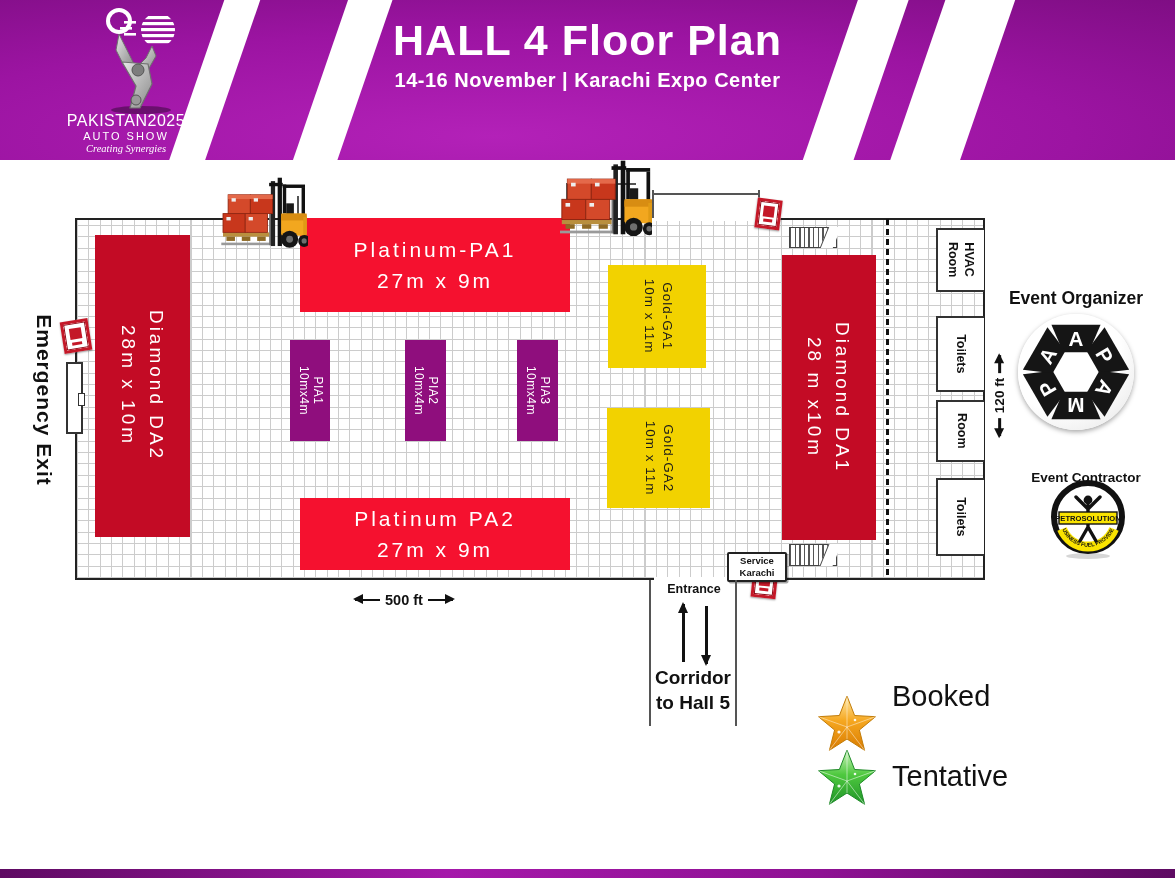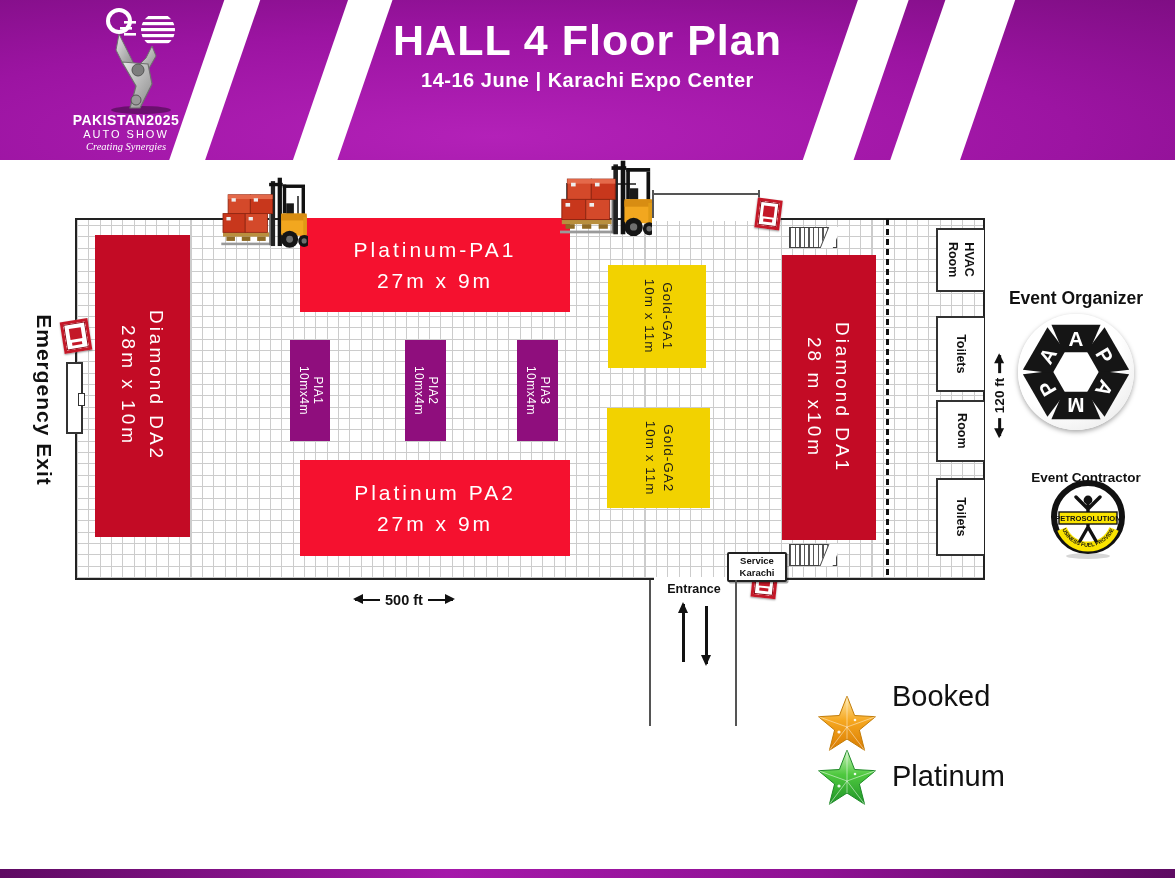--- a/index.html
+++ b/index.html
@@ -11,21 +11,21 @@
   #header{position:absolute;left:0;top:0;width:1175px;height:160px;
     background:radial-gradient(130% 170% at 42% 85%, #b321b8 0%, #9c14a2 38%, #7c0d81 70%, #570959 100%);
     overflow:hidden}
   .stripe{position:absolute;top:-30px;height:230px;background:#fff;transform:rotate(19deg)}
   #footerbar{position:absolute;left:0;bottom:0;width:1175px;height:9px;
     background:linear-gradient(90deg,#5e0a62,#a518aa 38%,#8e1193 70%,#5e0a62)}
   #title-block{position:absolute;left:0;right:0;top:18px;text-align:center}
   #title1,#title2{font-size:43px;font-weight:bold;color:#fff;letter-spacing:1px;line-height:1.05}
   #subtitle{font-size:20px;font-weight:bold;color:#fff;margin-top:6px;letter-spacing:.5px}
   #logo-text{position:absolute;left:66px;top:112px;width:120px;color:#fff;text-align:center;line-height:1.15}
-  #logo-text .l1{font-size:14px;font-weight:bold;letter-spacing:.5px}
+  #logo-text .l1{font-size:16px;font-weight:normal;letter-spacing:.5px}
   #logo-text .l2{font-size:11px;font-weight:normal;letter-spacing:2px}
   #logo-text .l3{font-family:"Liberation Serif",serif;font-style:italic;font-size:10.5px}
 
   
   #hall{position:absolute;left:75px;top:218px;width:910px;height:362px;
     border:2px solid #222;box-sizing:border-box;
     background-image:
       repeating-linear-gradient(0deg,#ccc 0 1px,transparent 1px 11.35px),
       repeating-linear-gradient(90deg,#ccc 0 1px,transparent 1px 11.35px);
     background-color:#fff}
@@ -141,21 +141,21 @@
       <circle cx="50" cy="96" r="5" fill="#9a9a9a" stroke="#555"></circle>
     </svg>
     <div id="logo-text">
       <div class="l1">PAKISTAN2025</div>
       <div class="l2">AUTO SHOW</div>
       <div class="l3">Creating Synergies</div>
     </div>
 
     <div id="title-block">
       <div id="title2">HALL 4 Floor Plan</div>
-      <div id="subtitle">14-16 June | Karachi Expo Center</div>
+      <div id="subtitle">14-16 November | Karachi Expo Center</div>
     </div>
   </div>
 
   <div id="hall"></div>
 
   <div class="wallgap" style="left:652px;top:216px;width:106px;height:5px"></div>
   <div class="wallgap" style="left:654px;top:577px;width:80px;height:5px"></div>
 
   <div class="wline" style="left:652px;top:193px;width:108px;height:2px"></div>
   <div class="wline" style="left:652px;top:190px;width:2px;height:28px"></div>
@@ -215,21 +215,21 @@
   </div>
   <div class="booth bg-gold" style="left:607px;top:408px;width:103px;height:100px">
     <div class="vlabel">
         <div class="t-gold">
       <span>Gold-GA2</span><br>
       <span>10m x 11m</span>
     </div>
       </div>
   </div>
 
-  <div class="booth bg-platinum" style="left:300px;top:460px;width:270px;height:96px">
+  <div class="booth bg-platinum" style="left:300px;top:498px;width:270px;height:72px">
     <div class="hlabel t-platinum">
       <span>Platinum PA2</span>
       <span>27m x 9m</span>
     </div>
   </div>
 
   <div class="booth bg-diamond" style="left:782px;top:255px;width:94px;height:285px">
     <div class="vlabel">
         <div class="t-diamond">
       <span>Diamond DA1</span><br>
@@ -346,20 +346,24 @@
   <div id="service-counter" style="left:727px;top:552px;width:60px;height:30px">
     <span>Service</span>
     <span>Karachi</span>
   </div>
 
   <div id="entrance-label" style="left:652px;top:582px;width:84px">Entrance</div>
   <div class="wline" style="left:649px;top:580px;width:2px;height:146px"></div>
   <div class="wline" style="left:735px;top:580px;width:2px;height:146px"></div>
   <div class="ca up" style="left:682px;top:604px;height:58px"></div>
   <div class="ca down" style="left:705px;top:606px;height:58px"></div>
+  <div id="corridor-label" style="left:637px;top:666px;width:112px">
+    <span>Corridor</span><br>
+    <span>to Hall 5</span>
+  </div>
 
   <div class="dim abs" style="left:355px;top:592px">
     <span class="arr l"></span>
     <span>500 ft</span>
     <span class="arr r"></span>
   </div>
   <div class="rotm90wrap" style="left:950px;top:340px;width:100px;height:110px">
     <div class="dim" style="font-size:13.5px">
       <span class="arr l" style="width:18px"></span>
       <span>120 ft</span>
@@ -437,16 +441,16 @@
         <stop offset="0" stop-color="#cff3c0"></stop>
           <stop offset=".45" stop-color="#4fc93f"></stop>
           <stop offset="1" stop-color="#1e9427"></stop>
       </linearGradient>
     </defs>
     <polygon points="32,2 39.6,21.5 60.5,22.7 44.4,36 49.6,56.3 32,45 14.4,56.3 19.6,36 3.5,22.7 24.4,21.5" fill="url(#gGreen)" stroke="#1d8a26" stroke-width="1"></polygon>
     <path d="M32 2 L32 45 M3.5 22.7 L32 33 M60.5 22.7 L32 33 M14.4 56.3 L32 33 M49.6 56.3 L32 33" stroke="#fff" stroke-width="1" opacity=".5" fill="none"></path>
     <circle cx="24" cy="38" r="1.6" fill="#fff" opacity=".9"></circle>
       <circle cx="40" cy="26" r="1.3" fill="#fff" opacity=".9"></circle>
   </svg>
-  <div id="status-tentative-label" style="left:892px;top:760px">Platinum</div>
+  <div id="status-tentative-label" style="left:892px;top:760px">Tentative</div>
 
   <div id="footerbar"></div>
 </div>
 
 </body></html>

